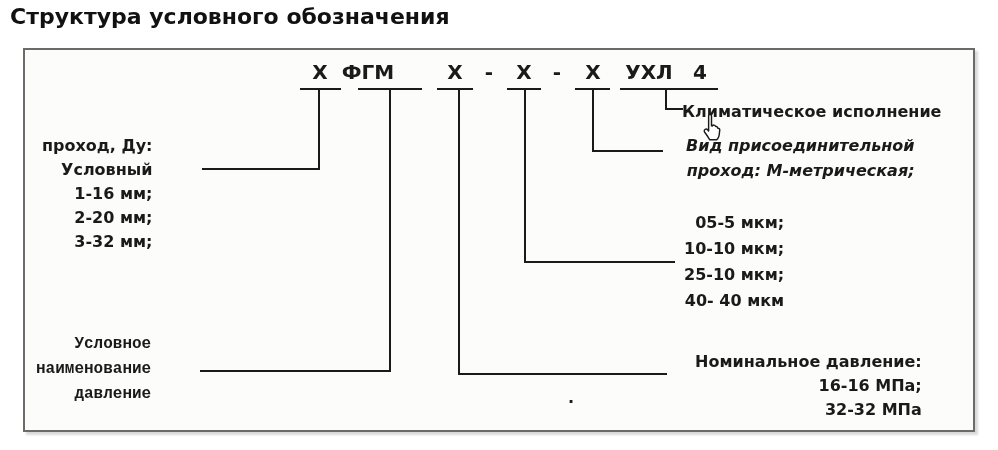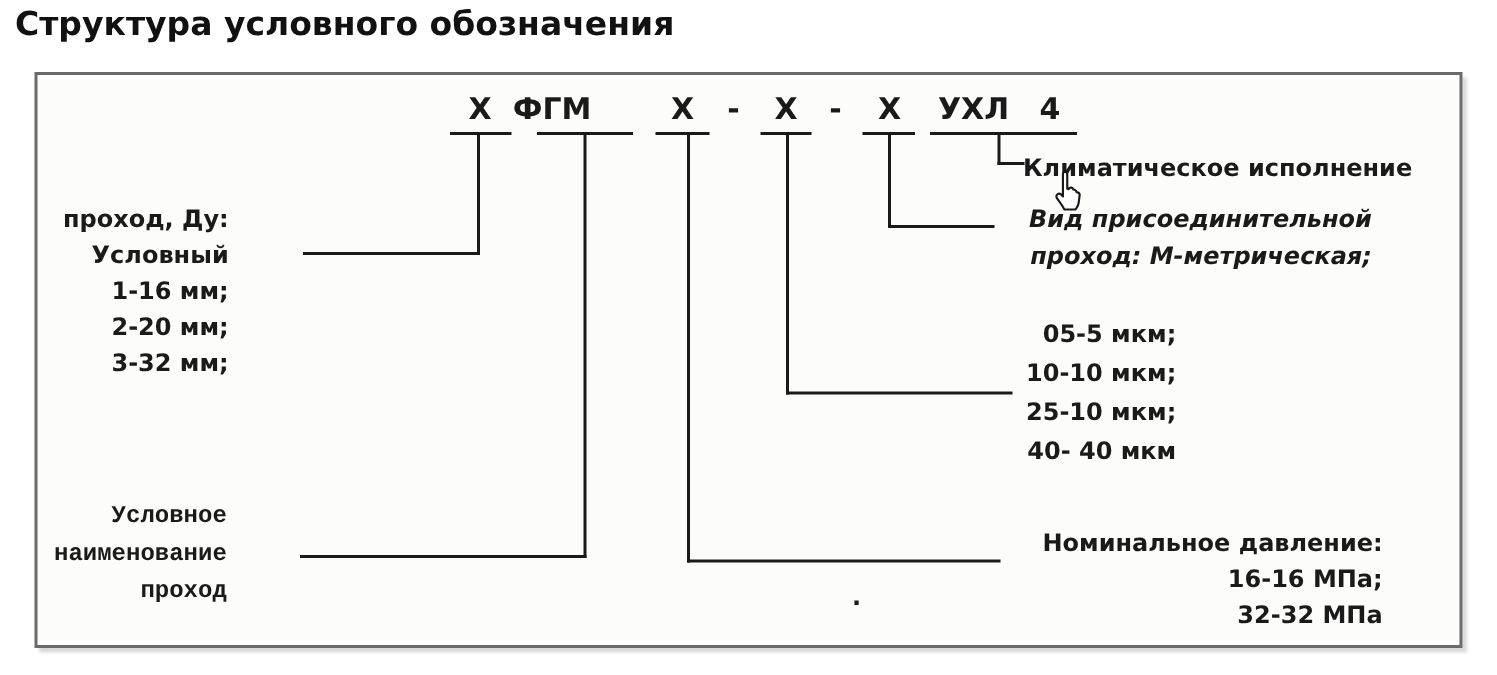--- a/index.html
+++ b/index.html
@@ -80,21 +80,21 @@
     <span>проход, Ду:</span>
     <span>Условный</span>
     <span>1-16 мм;</span>
     <span>2-20 мм;</span>
     <span>3-32 мм;</span>
   </div>
 
   <div class="label-block lb-filter">
     <span>Условное</span>
     <span>наименование</span>
-    <span>проход</span>
+    <span>давление</span>
   </div>
 
   <div class="label-block lb-climate">
     <span>Климатическое исполнение</span>
   </div>
 
   <div class="label-block lb-thread">
     <span>Вид присоединительной</span>
     <span>проход: М-метрическая;</span>
   </div>

